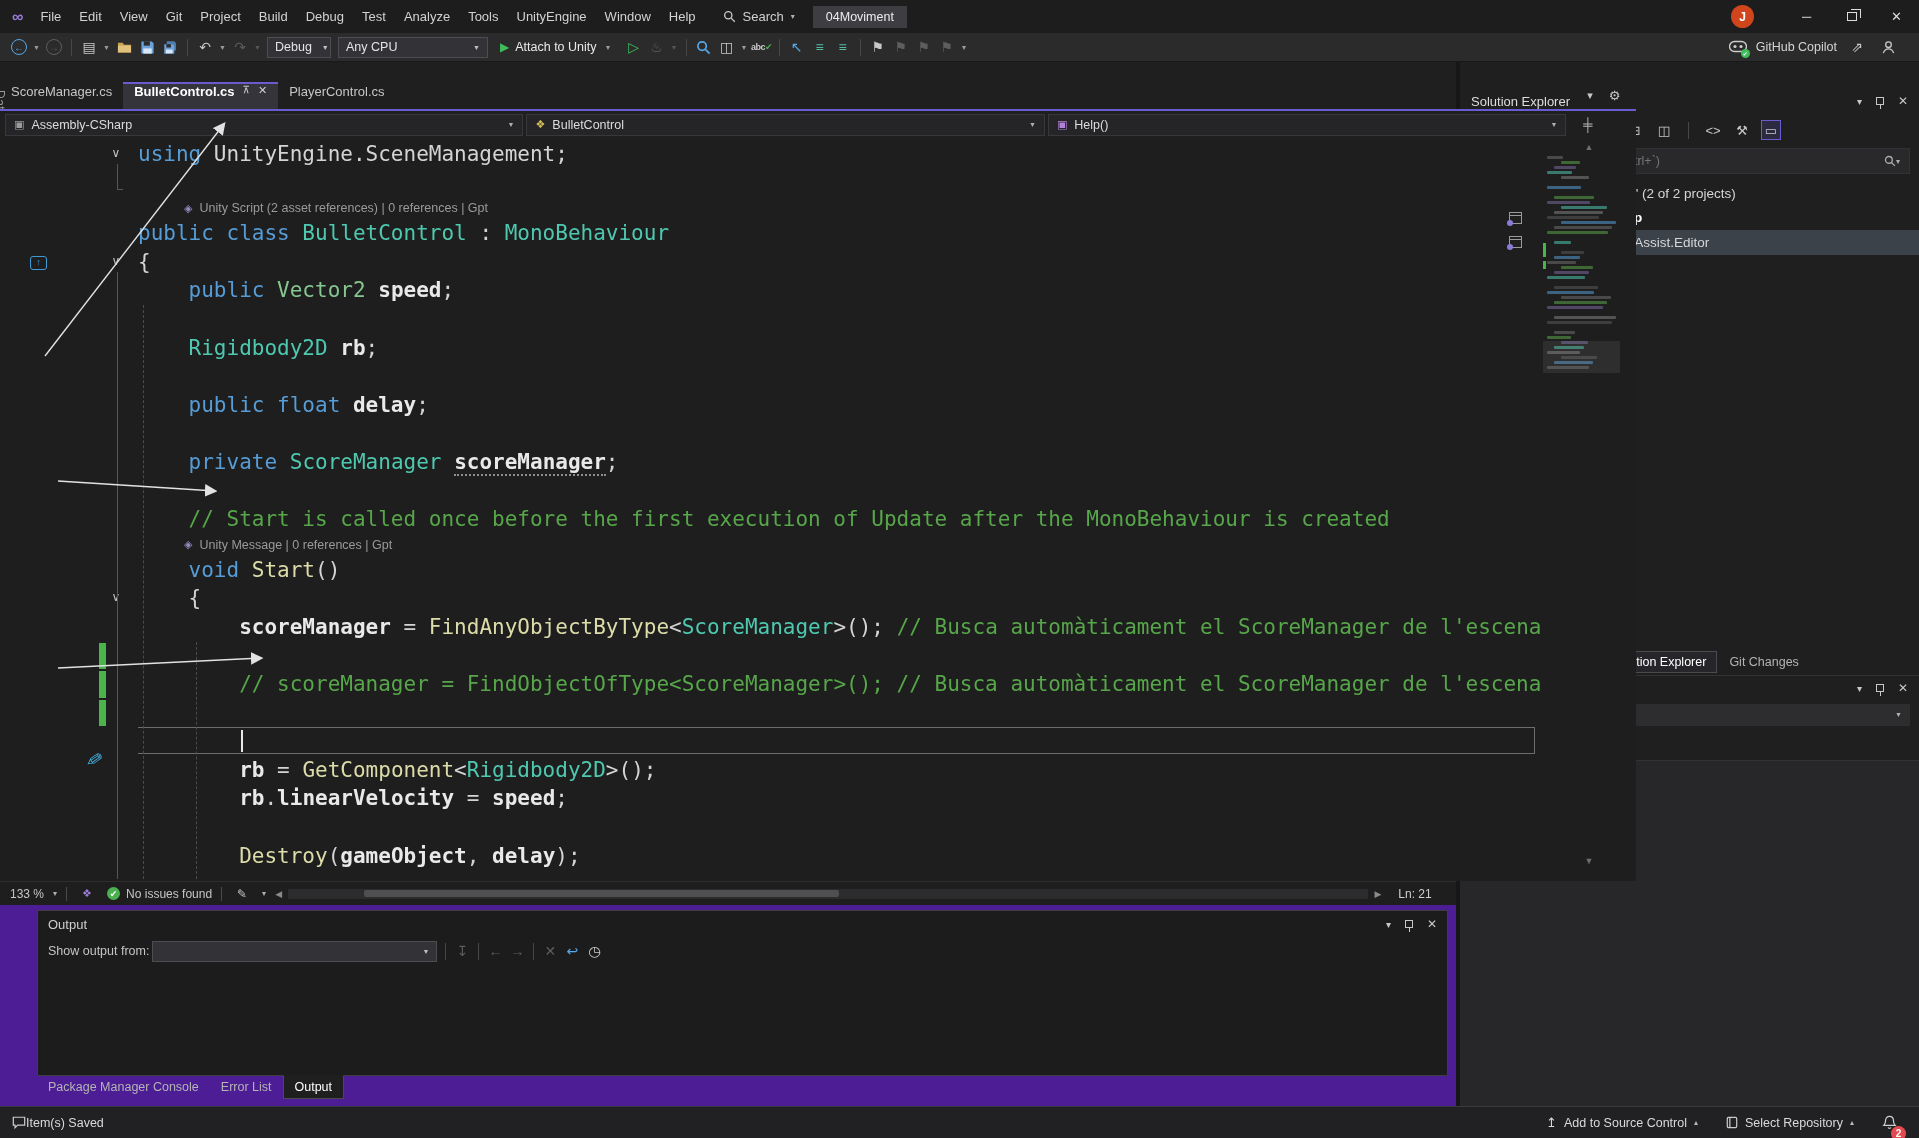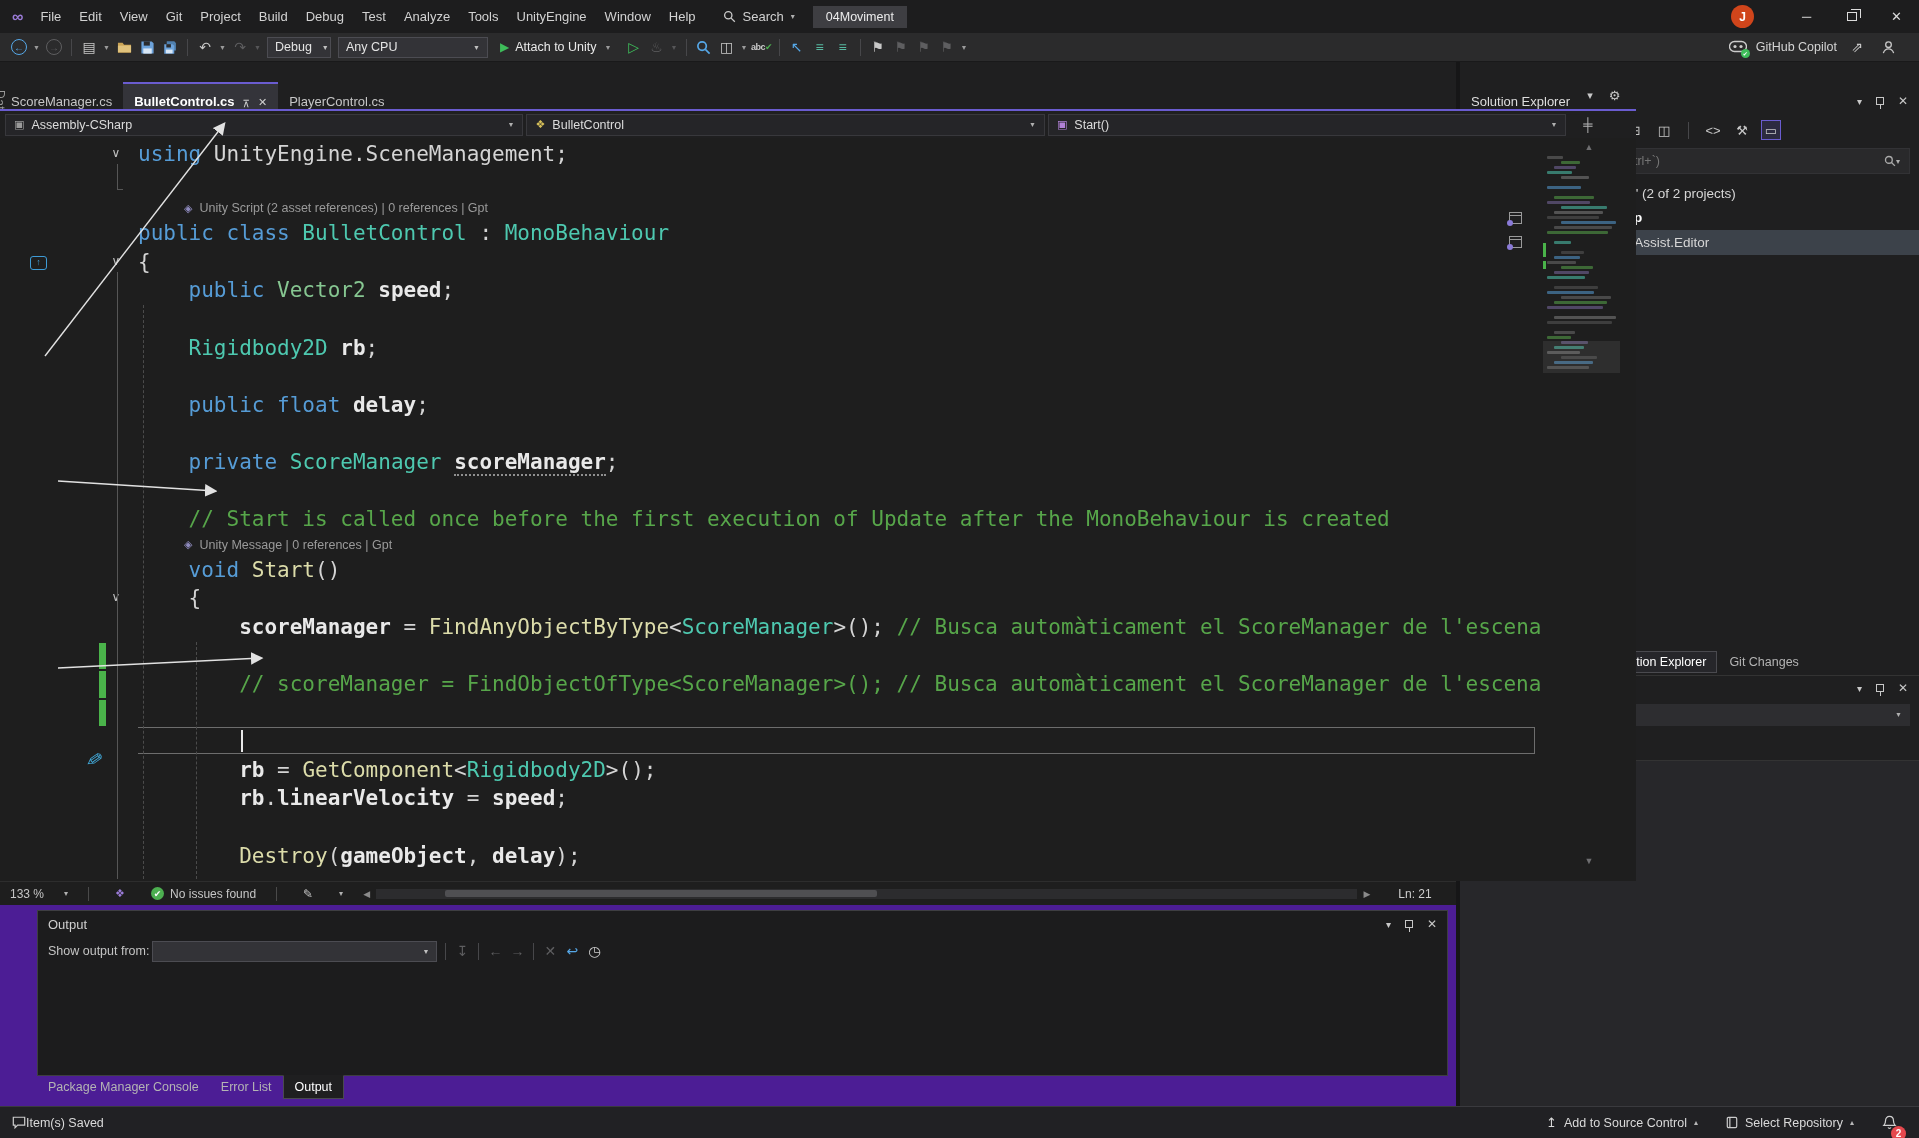--- a/index.html
+++ b/index.html
@@ -39,21 +39,21 @@
 .copilot-wrap .chk{position:absolute;right:-3px;bottom:-4px;width:9px;height:9px;border-radius:50%;background:#3ebd5a;color:#fff;font-size:6px;display:flex;align-items:center;justify-content:center}
 
 .main{display:flex;height:1044px;background:#1f1f20}
 .left-col{width:1456px;display:flex;flex-direction:column}
 .editor-region{height:843px;display:flex;background:#1f1f20}
 .side-strip{width:37px;position:relative;background:#232324}
 .strip-label{position:absolute;top:28px;left:50%;transform:translateX(-50%);writing-mode:vertical-rl;font-size:12px;color:#9a9a9a;letter-spacing:.5px}
 .docwell{flex:1;display:flex;flex-direction:column}
 
 .tabs-row{margin-top:20px;height:29px;display:flex;align-items:stretch;border-bottom:2px solid var(--accent);position:relative}
-.tab{display:flex;align-items:flex-end;gap:8px;padding:0 11px;font-size:13px;color:#c6c6c6;border-top:2px solid transparent}
+.tab{display:flex;align-items:flex-start;gap:8px;padding:0 11px;font-size:13px;color:#c6c6c6;border-top:2px solid transparent}
 .tab.active{background:#34343a;color:#fff;font-weight:bold;border-top-color:var(--accent)}
 .tab .tclose,.tab .tpin{font-size:11px;color:#cfcfcf;font-weight:normal}
 .tabs-right{margin-left:auto;display:flex;gap:16px;align-items:center;color:#c8c8c8;font-size:11px;padding-right:16px}
 
 .navbar{height:27px;display:flex;align-items:center;gap:3px;padding:2px 70px 2px 5px;background:#1f1f20;position:relative}
 .nav-combo{flex:1;height:22px;background:#252528;border:1px solid #38383c;display:flex;align-items:center;gap:7px;padding:0 8px;font-size:12.5px;color:#dcdcdc}
 .nav-combo .cc{margin-left:auto;font-size:7px;color:#b0b0b0}
 .nv-ic{font-size:11px}
 .split-handle{position:absolute;right:44px;top:6px;color:#b4b4b4;font-size:13px}
 
@@ -74,21 +74,21 @@
 .caret-row .box{position:absolute;left:-31px;right:6px;top:0;height:27px;border:1px solid #6d6d6d}
 .caret-bar{position:absolute;top:3px;width:2px;height:22px;background:#e8e8e8}
 .guide{position:absolute;width:0;border-left:1px dashed #4b4b4b}
 
 .minimap{width:95px;flex:none;position:relative}
 .mm-bar{position:absolute;height:2.5px;border-radius:1px}
 .mm-view{position:absolute;left:2px;right:16px;background:rgba(150,150,150,.14)}
 .mm-arrow{position:absolute;left:50%;transform:translateX(-50%);color:#6e6e70;font-size:9px}
 .mm-chg{position:absolute;left:2px;width:3px;background:var(--chg)}
 
-.ed-status{height:24px;display:flex;align-items:center;gap:20px;padding:0 10px;font-size:12px;color:#c6c6c6;background:#1e1e1e;border-top:1px solid #2d2d2d}
+.ed-status{height:24px;display:flex;align-items:center;gap:9px;padding:0 10px;font-size:12px;color:#c6c6c6;background:#1e1e1e;border-top:1px solid #2d2d2d}
 .health{display:flex;align-items:center;gap:6px}
 .health .dot{width:13px;height:13px;border-radius:50%;background:#4CAF50;color:#fff;font-size:9px;display:flex;align-items:center;justify-content:center}
 .vbar{width:1px;height:14px;background:#4a4a4a}
 .hsb{flex:1;display:flex;align-items:center;gap:6px}
 .hsb .track{flex:1;height:10px;background:#2c2c2e;position:relative}
 .hsb .thumb{position:absolute;left:7%;width:44%;top:1.5px;height:7px;background:#4f4f52;border-radius:2px}
 .metrics{display:flex;gap:34px;padding:0 8px;color:#cfcfcf}
 
 .output-wrap{height:201px;position:relative;padding:5px 8px 0 37px;background:#4c1d95}
 .output-box{height:166px;border:1px solid #3e3e42;background:#1c1c1d;display:flex;flex-direction:column}
@@ -303,21 +303,21 @@
               <span>Assembly-CSharp</span>
               <span class="cc">▼</span>
             </div>
             <div class="nav-combo">
               <span class="nv-ic" style="color: rgb(216, 193, 90);">❖</span>
               <span>BulletControl</span>
               <span class="cc">▼</span>
             </div>
             <div class="nav-combo">
               <span class="nv-ic" style="color: rgb(177, 128, 215);">▣</span>
-              <span>Start()</span>
+              <span>Help()</span>
               <span class="cc">▼</span>
             </div>
             <span class="split-handle">╪</span>
         </div>
         <div class="editor-area">
           <div class="rail" id="rail">
               <span class="fold" style="top: 8px;">∨</span>
               <span class="fold" style="top: 115.8px;">∨</span>
               <span class="fold" style="top: 452.4px;">∨</span>
               <div class="chg" style="top: 504.6px; height: 26.6px;"></div>

